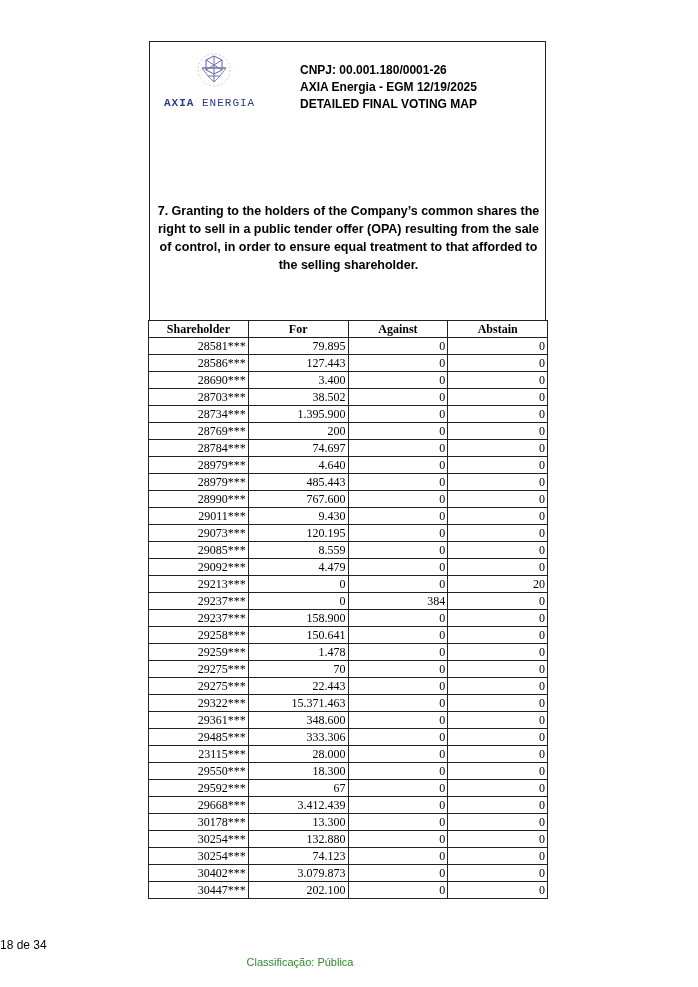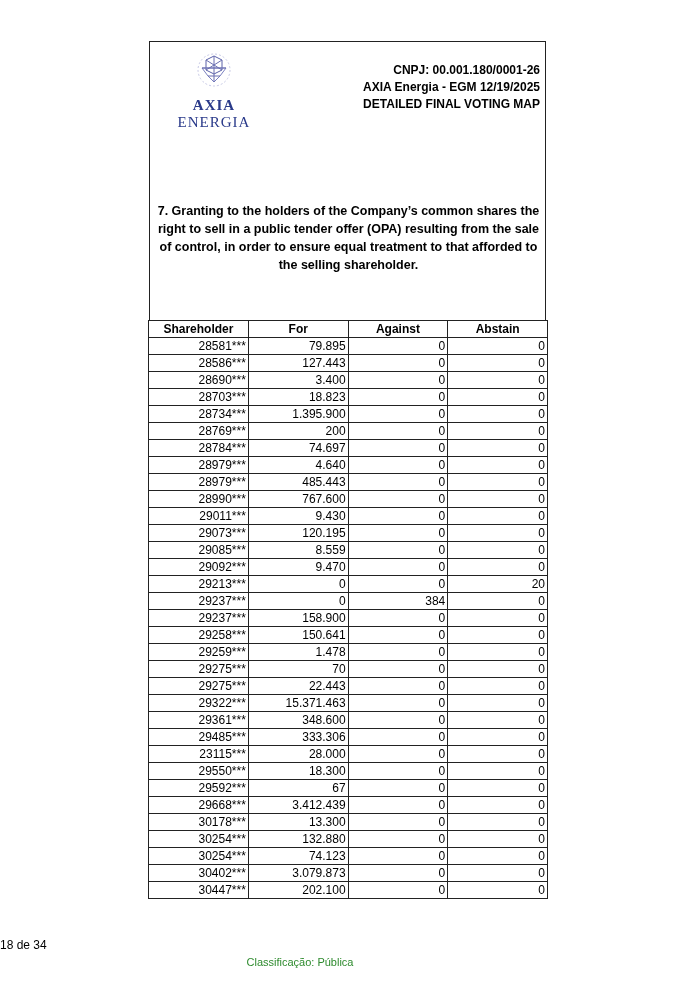--- a/index.html
+++ b/index.html
@@ -1,25 +1,25 @@
 <!DOCTYPE html>
 <html><head>
 <meta charset="utf-8">
 <style>
   html, body { margin:0; padding:0; background:#ffffff; }
   body { width:698px; height:987px; position:relative; font-family:"Liberation Sans", sans-serif; color:#000; overflow:hidden; }
   .page { position:absolute; left:0; top:0; width:698px; height:987px; }
   .header-box { position:absolute; left:149px; top:41px; width:397px; height:279px; border:1.5px solid #222; border-bottom:none; box-sizing:border-box; }
   .logo { position:absolute; left:14px; top:8px; width:96px; height:64px; }
   .logo svg { position:absolute; left:30px; top:0; }
-  .logo-text { position:absolute; left:0; top:47px; width:100px; text-align:center; font-size:15px; letter-spacing:1px; color:#2a3a8a; font-family:Liberation Serif, serif; }
+  .logo-text { position:absolute; left:0; top:47px; width:100px; font-size:11px; letter-spacing:1px; color:#2a3a8a; font-family:Liberation Mono, monospace; }
   .logo-text b { font-weight:bold; }
-  .head-info { position:absolute; left:150px; top:20px; width:240px; text-align:right; font-weight:bold; font-size:12px; line-height:17px; }
+  .head-info { position:absolute; left:150px; top:20px; width:240px; text-align:left; font-weight:bold; font-size:12px; line-height:17px; }
   .resolution { position:absolute; left:0; top:160px; width:397px; text-align:center; font-weight:bold; font-size:12.5px; line-height:18px; padding:0 3px; box-sizing:border-box; }
-  table.votes { position:absolute; left:148px; top:320px; border-collapse:collapse; width:400px; font-size:12px; }
+  table.votes { position:absolute; left:148px; top:320px; border-collapse:collapse; width:400px; font-size:12px;font-family:Liberation Serif, serif; }
   table.votes th, table.votes td { border:1px solid #222; height:16px; padding:0 2px; line-height:16px; box-sizing:border-box; }
   table.votes th { font-weight:bold; text-align:center; border-top:1.5px solid #222; }
   table.votes td.sh { text-align:right; }
   table.votes td.num { text-align:right; }
   table.votes col.c1, table.votes col.c2, table.votes col.c3, table.votes col.c4 { width:100px; }
   table.votes { border:1.5px solid #222; }
   .footer-page { position:absolute; left:0; top:938px; width:698px; text-align:left; font-size:12px; }
   .footer-class { position:absolute; left:0; top:956px; width:600px; text-align:center; font-size:11px; color:#2e8b2e; }
 </style>
 </head>
@@ -79,21 +79,21 @@
           <td class="num">0</td>
         </tr>
         <tr>
           <td class="sh">28690***</td>
           <td class="num">3.400</td>
           <td class="num">0</td>
           <td class="num">0</td>
         </tr>
         <tr>
           <td class="sh">28703***</td>
-          <td class="num">18.823</td>
+          <td class="num">38.502</td>
           <td class="num">0</td>
           <td class="num">0</td>
         </tr>
         <tr>
           <td class="sh">28734***</td>
           <td class="num">1.395.900</td>
           <td class="num">0</td>
           <td class="num">0</td>
         </tr>
         <tr>
@@ -139,21 +139,21 @@
           <td class="num">0</td>
         </tr>
         <tr>
           <td class="sh">29085***</td>
           <td class="num">8.559</td>
           <td class="num">0</td>
           <td class="num">0</td>
         </tr>
         <tr>
           <td class="sh">29092***</td>
-          <td class="num">9.470</td>
+          <td class="num">4.479</td>
           <td class="num">0</td>
           <td class="num">0</td>
         </tr>
         <tr>
           <td class="sh">29213***</td>
           <td class="num">0</td>
           <td class="num">0</td>
           <td class="num">20</td>
         </tr>
         <tr>

